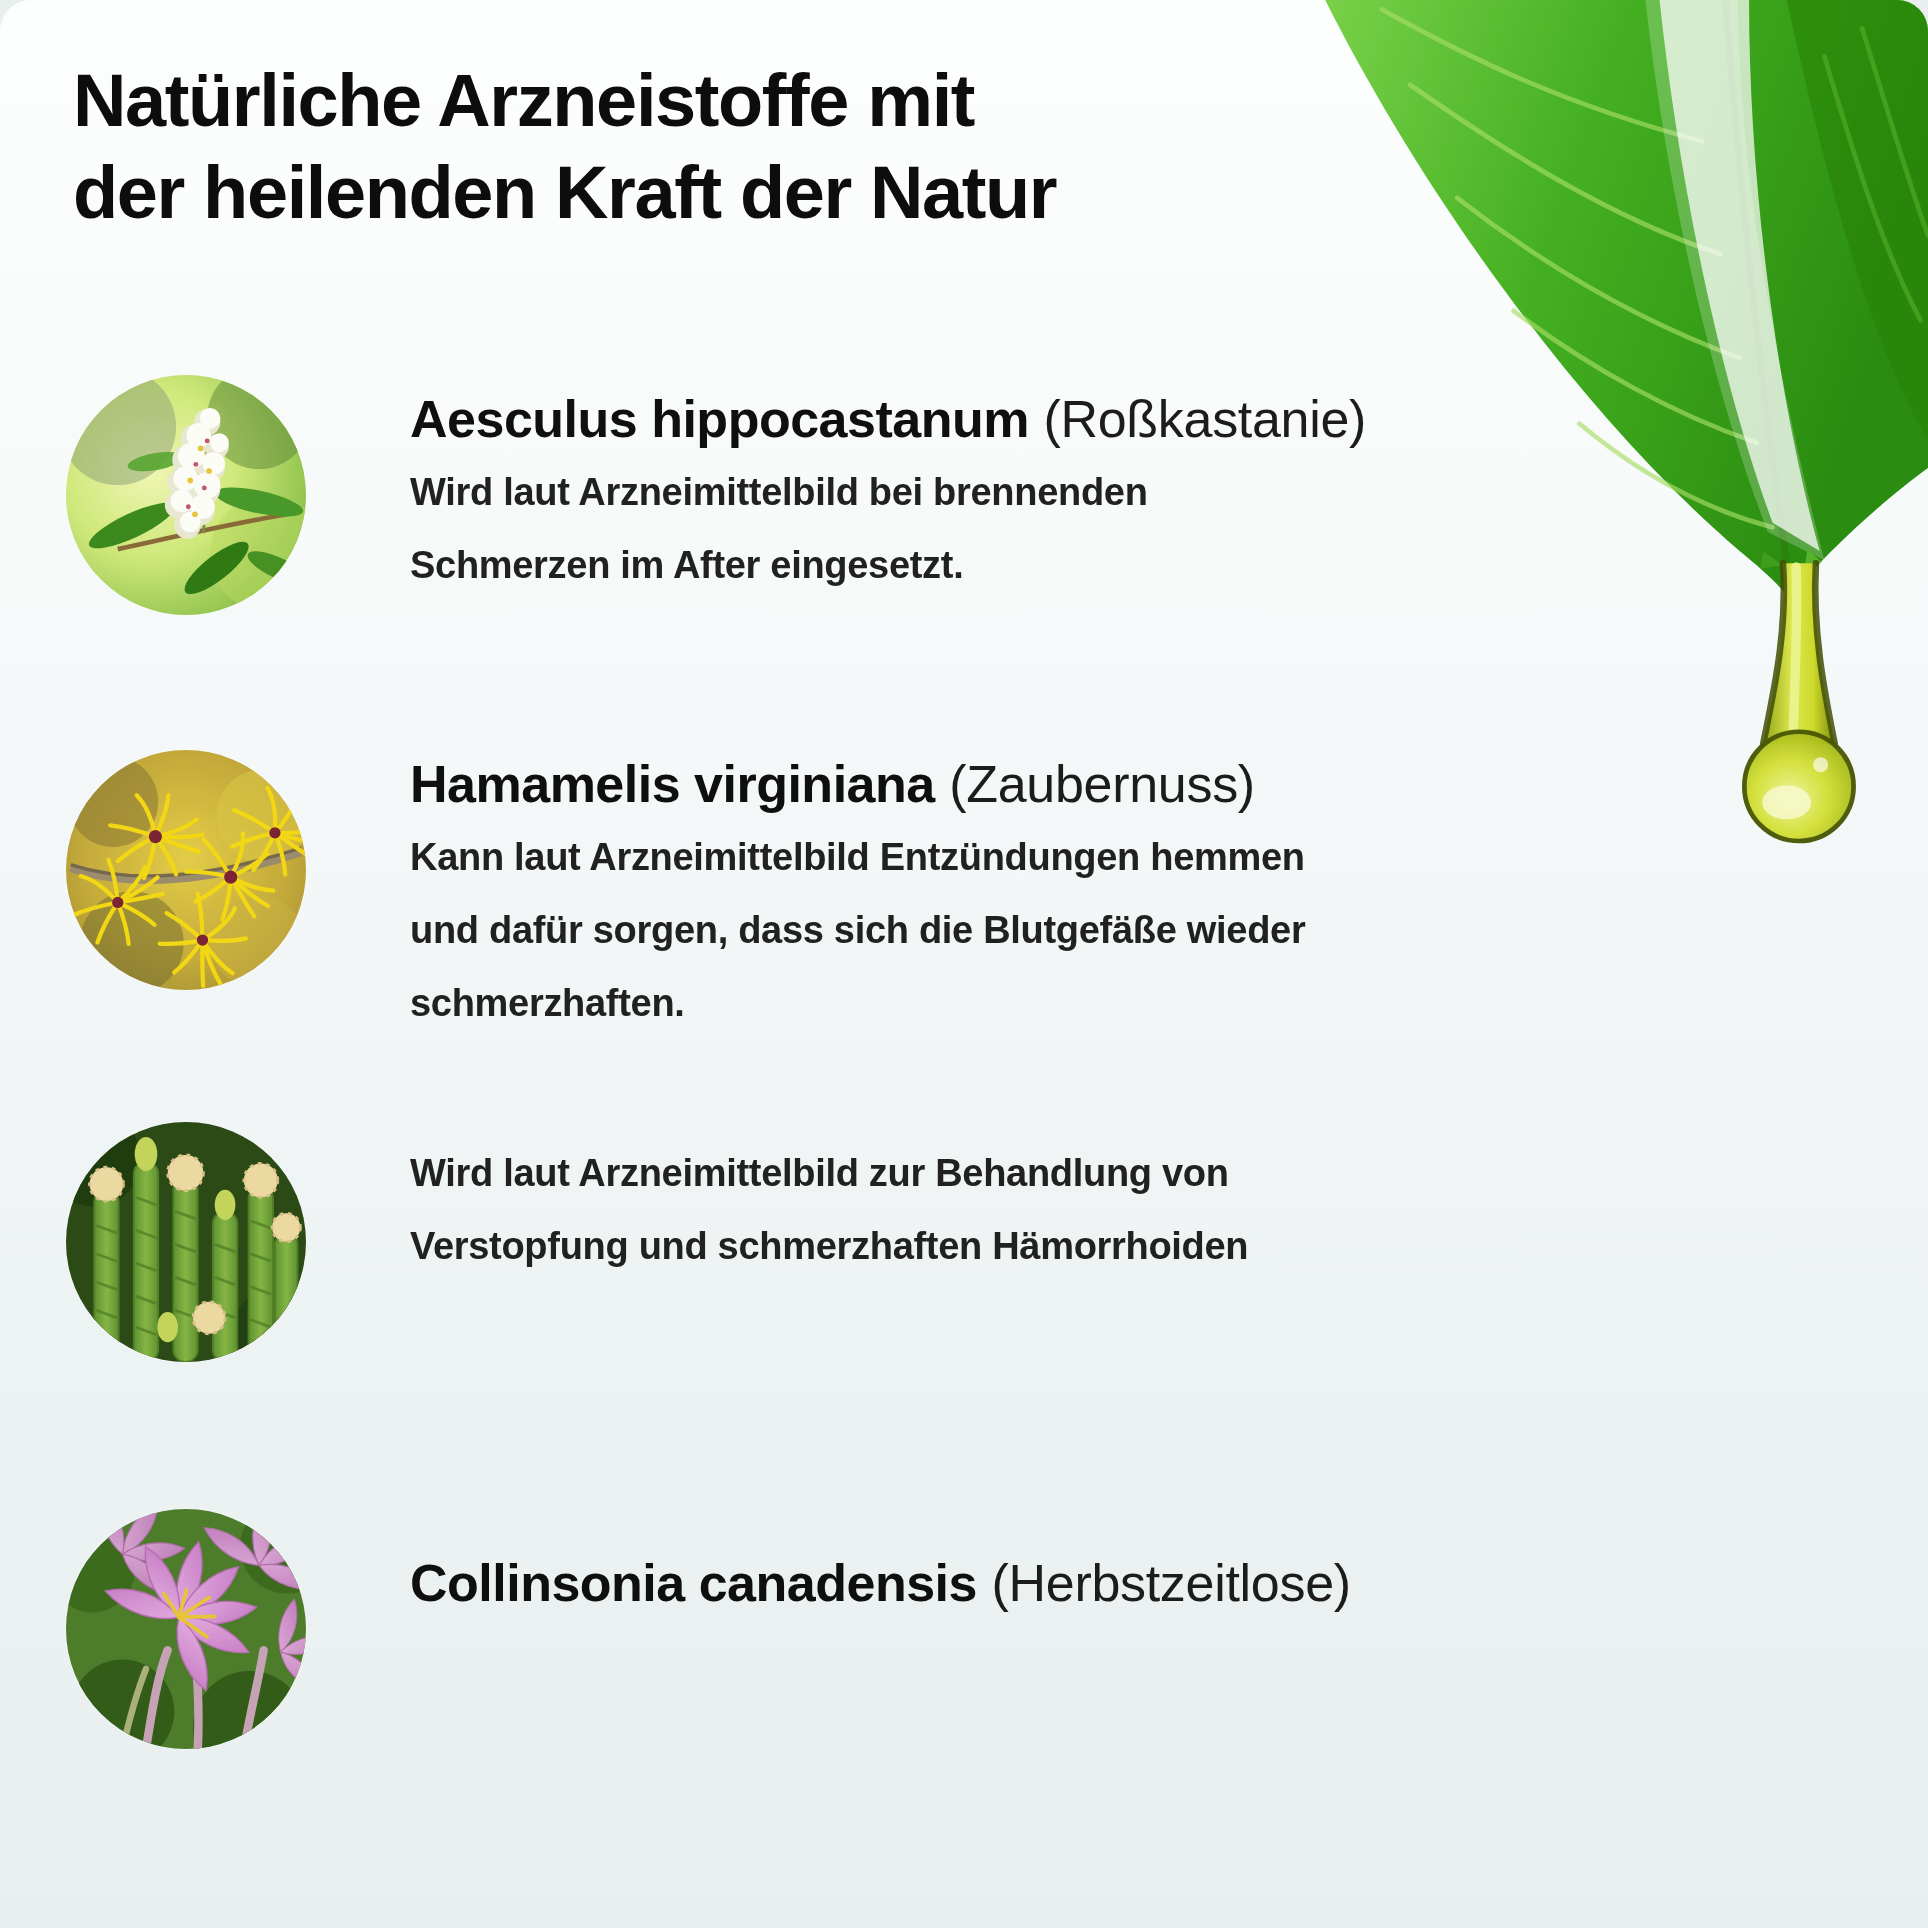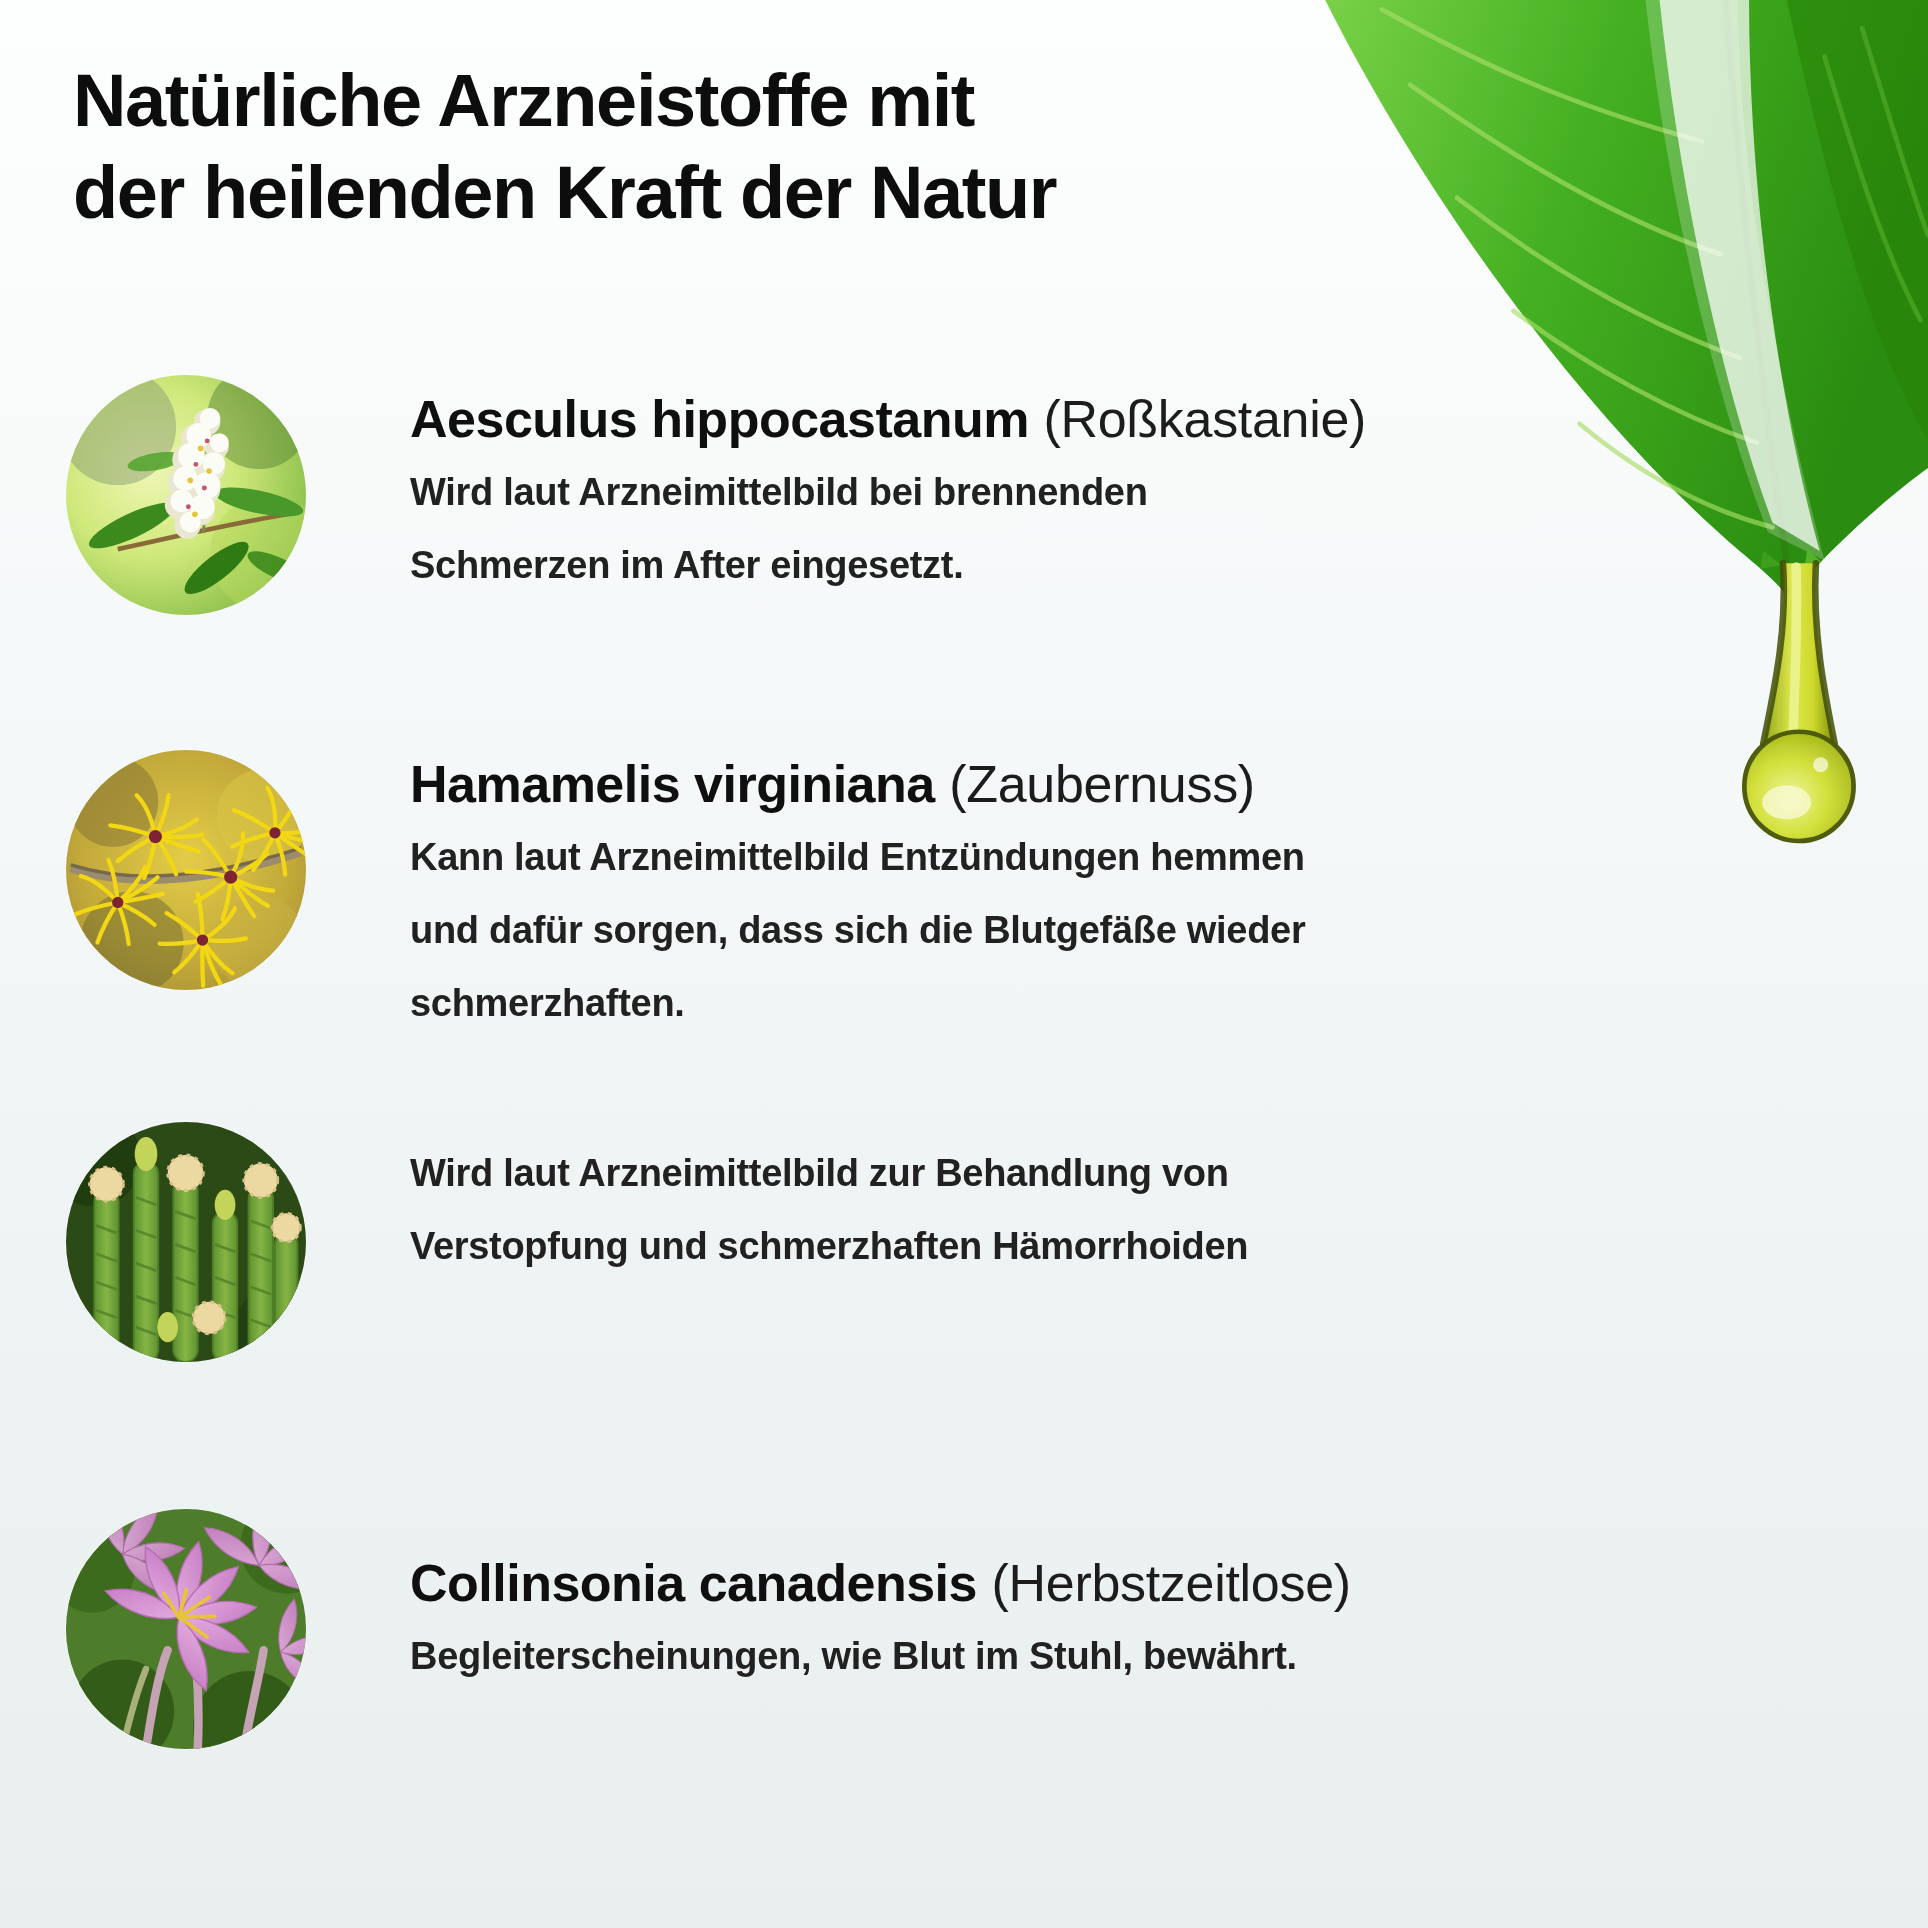--- a/index.html
+++ b/index.html
@@ -1,19 +1,20 @@
 <!DOCTYPE html>
 <html style="font-size:15px"><head>
 <meta charset="utf-8">
 <style>
   html,body{margin:0;padding:0;background:#e9efef;}
   #canvas{
     position:relative;width:1928px;height:1928px;overflow:hidden;
     background:linear-gradient(180deg,#fdfefe 0%,#f9fbfb 20%,#f3f7f7 45%,#edf2f2 70%,#e9efef 100%);
     font-family:"Liberation Sans","DejaVu Sans",sans-serif;
+    border-radius:31px;
   }
   .title{
     position:absolute;left:73px;top:55px;
     font-size:74px;font-weight:700;color:#0d0d0d;
     line-height:92px;letter-spacing:-1.4px;
   }
   .title span{display:block;white-space:nowrap;}
   .row{position:absolute;left:66px;width:1808px;}
   .photo{
     position:absolute;left:0;top:0;width:240px;height:240px;border-radius:50%;
@@ -319,18 +320,17 @@
             <path d="M120,115 L150,136"></path>
           <path d="M120,115 L128,86"></path>
             <path d="M120,115 L104,90"></path>
         </g>
       </svg>
     </div>
     <div class="content">
       <div class="heading">
         <b>Collinsonia canadensis</b><span class="common">(Herbstzeitlose)</span>
       </div>
-      <span class="bodyline">Begleiterscheinungen, wie Blut im Stuhl, bewährt.</span>
     </div>
   </div>
 
 </div>
 
 
 </body></html>

